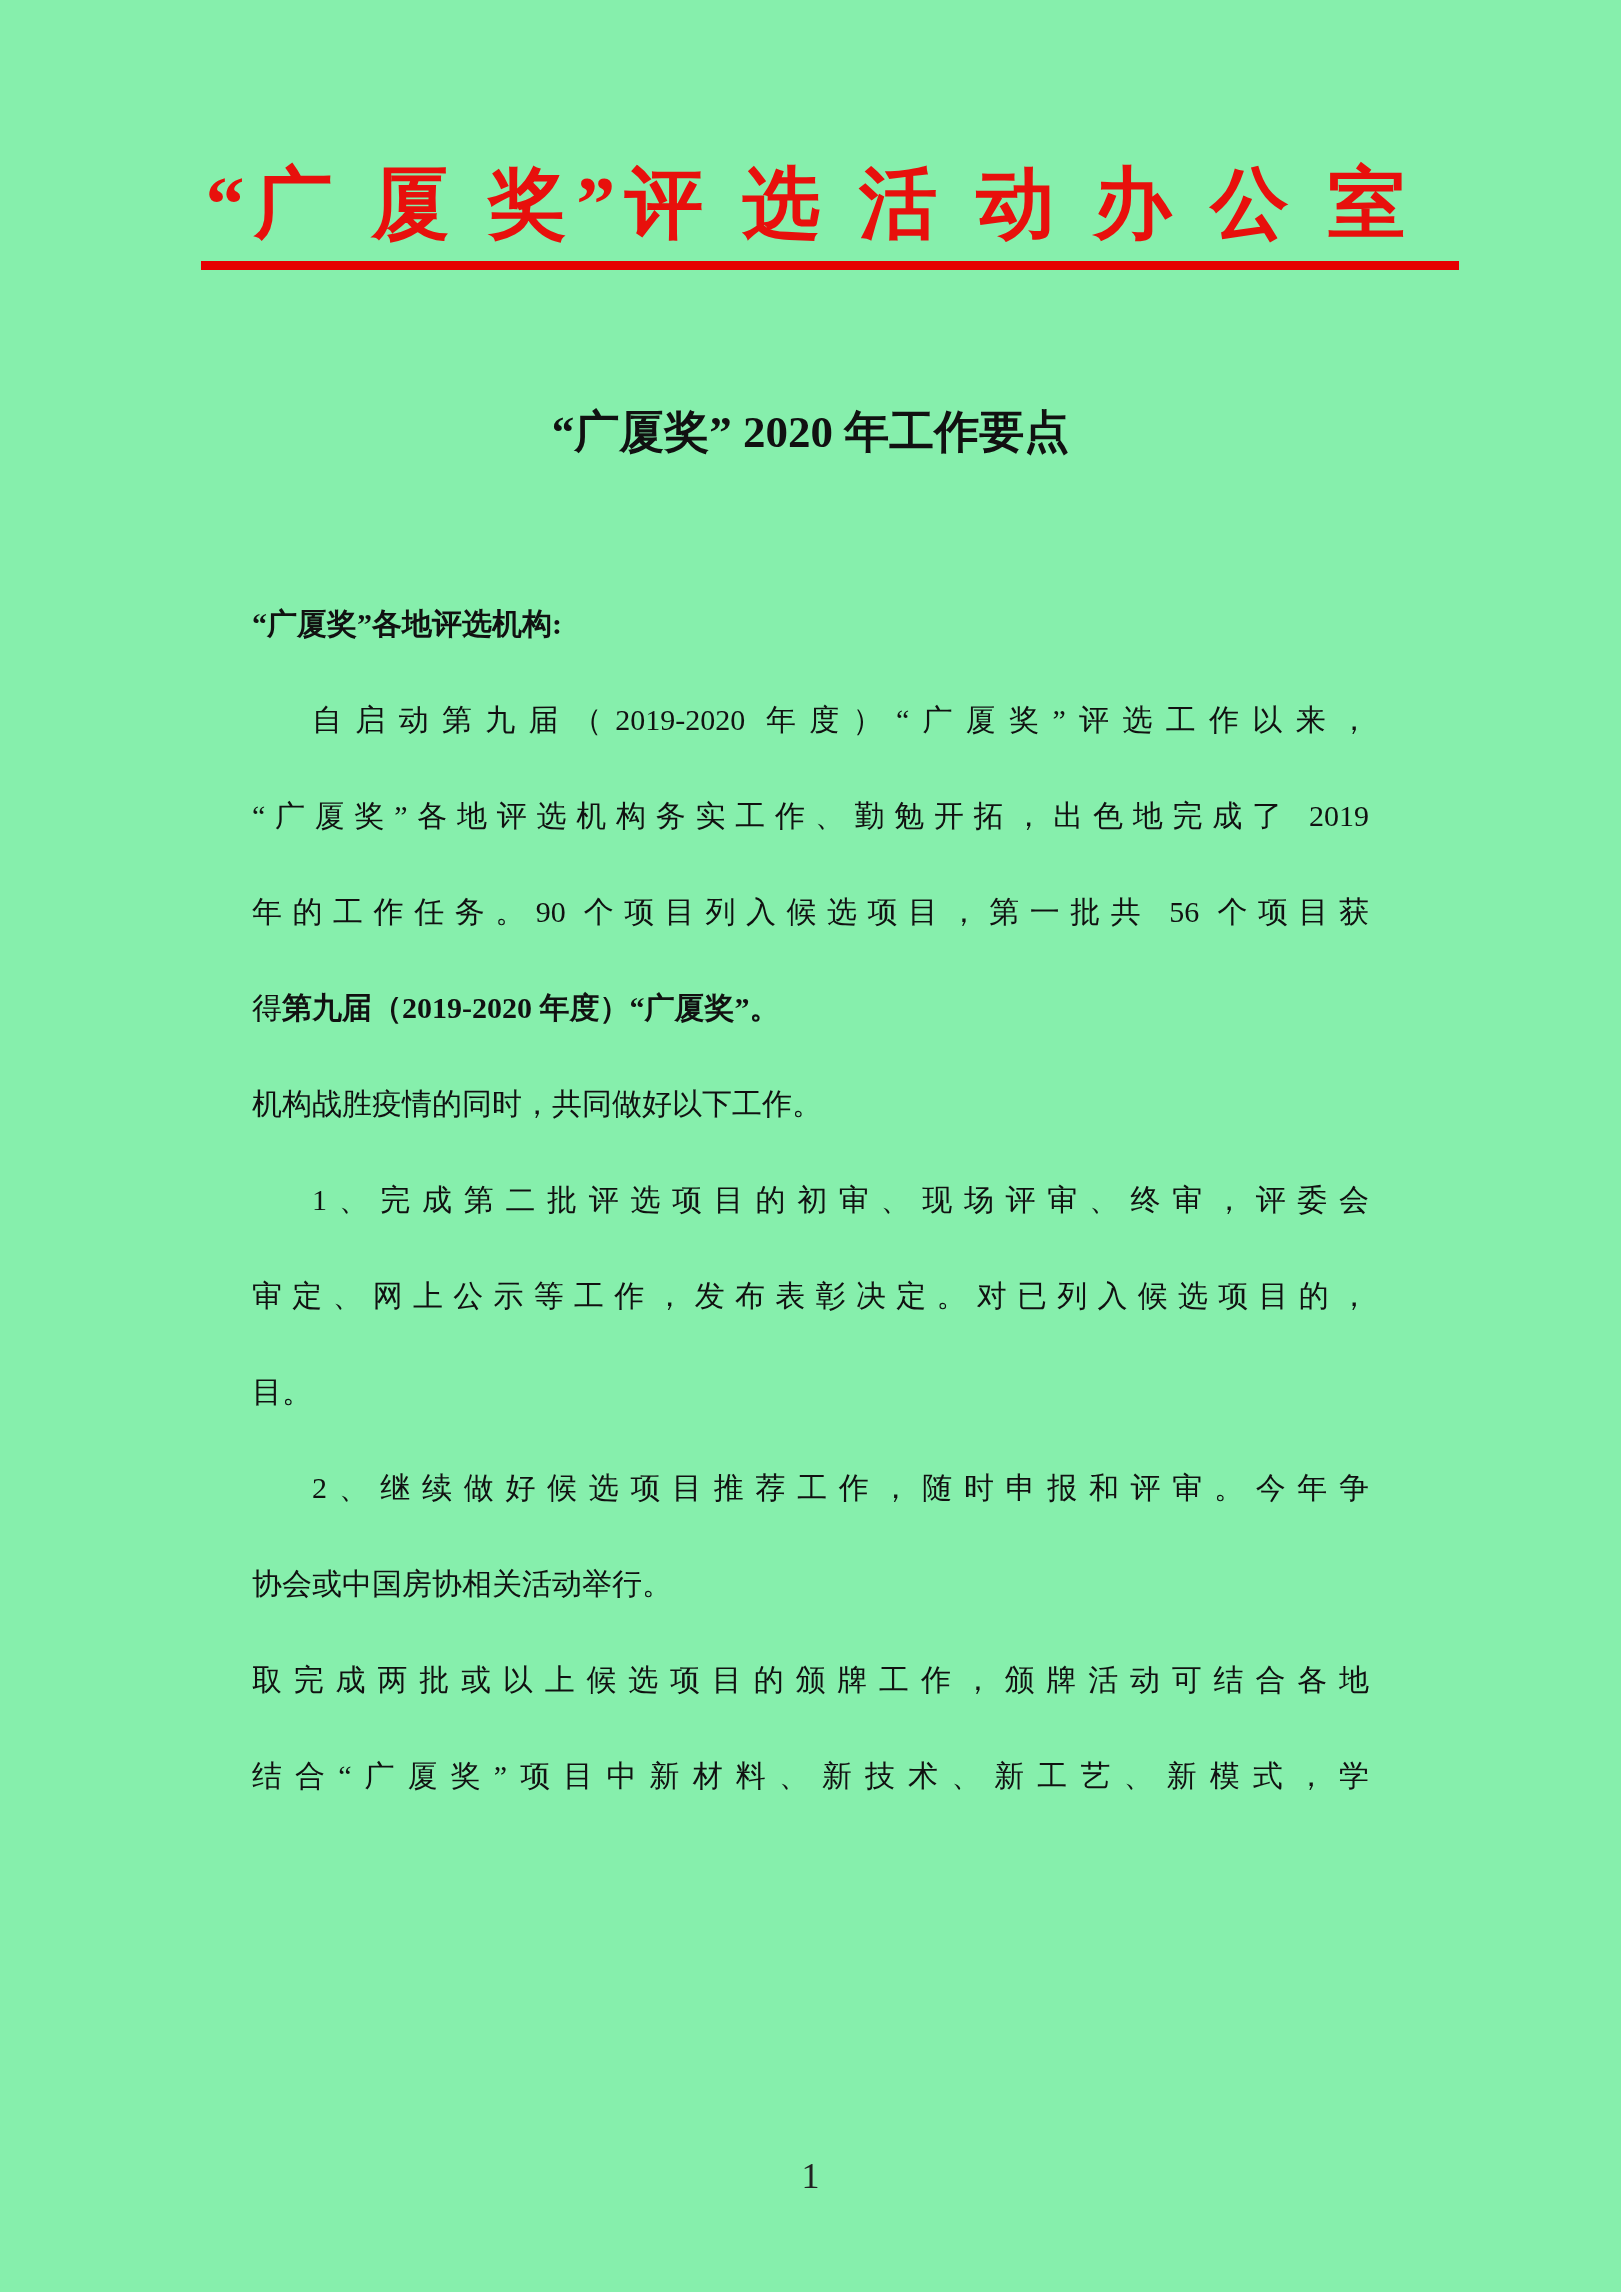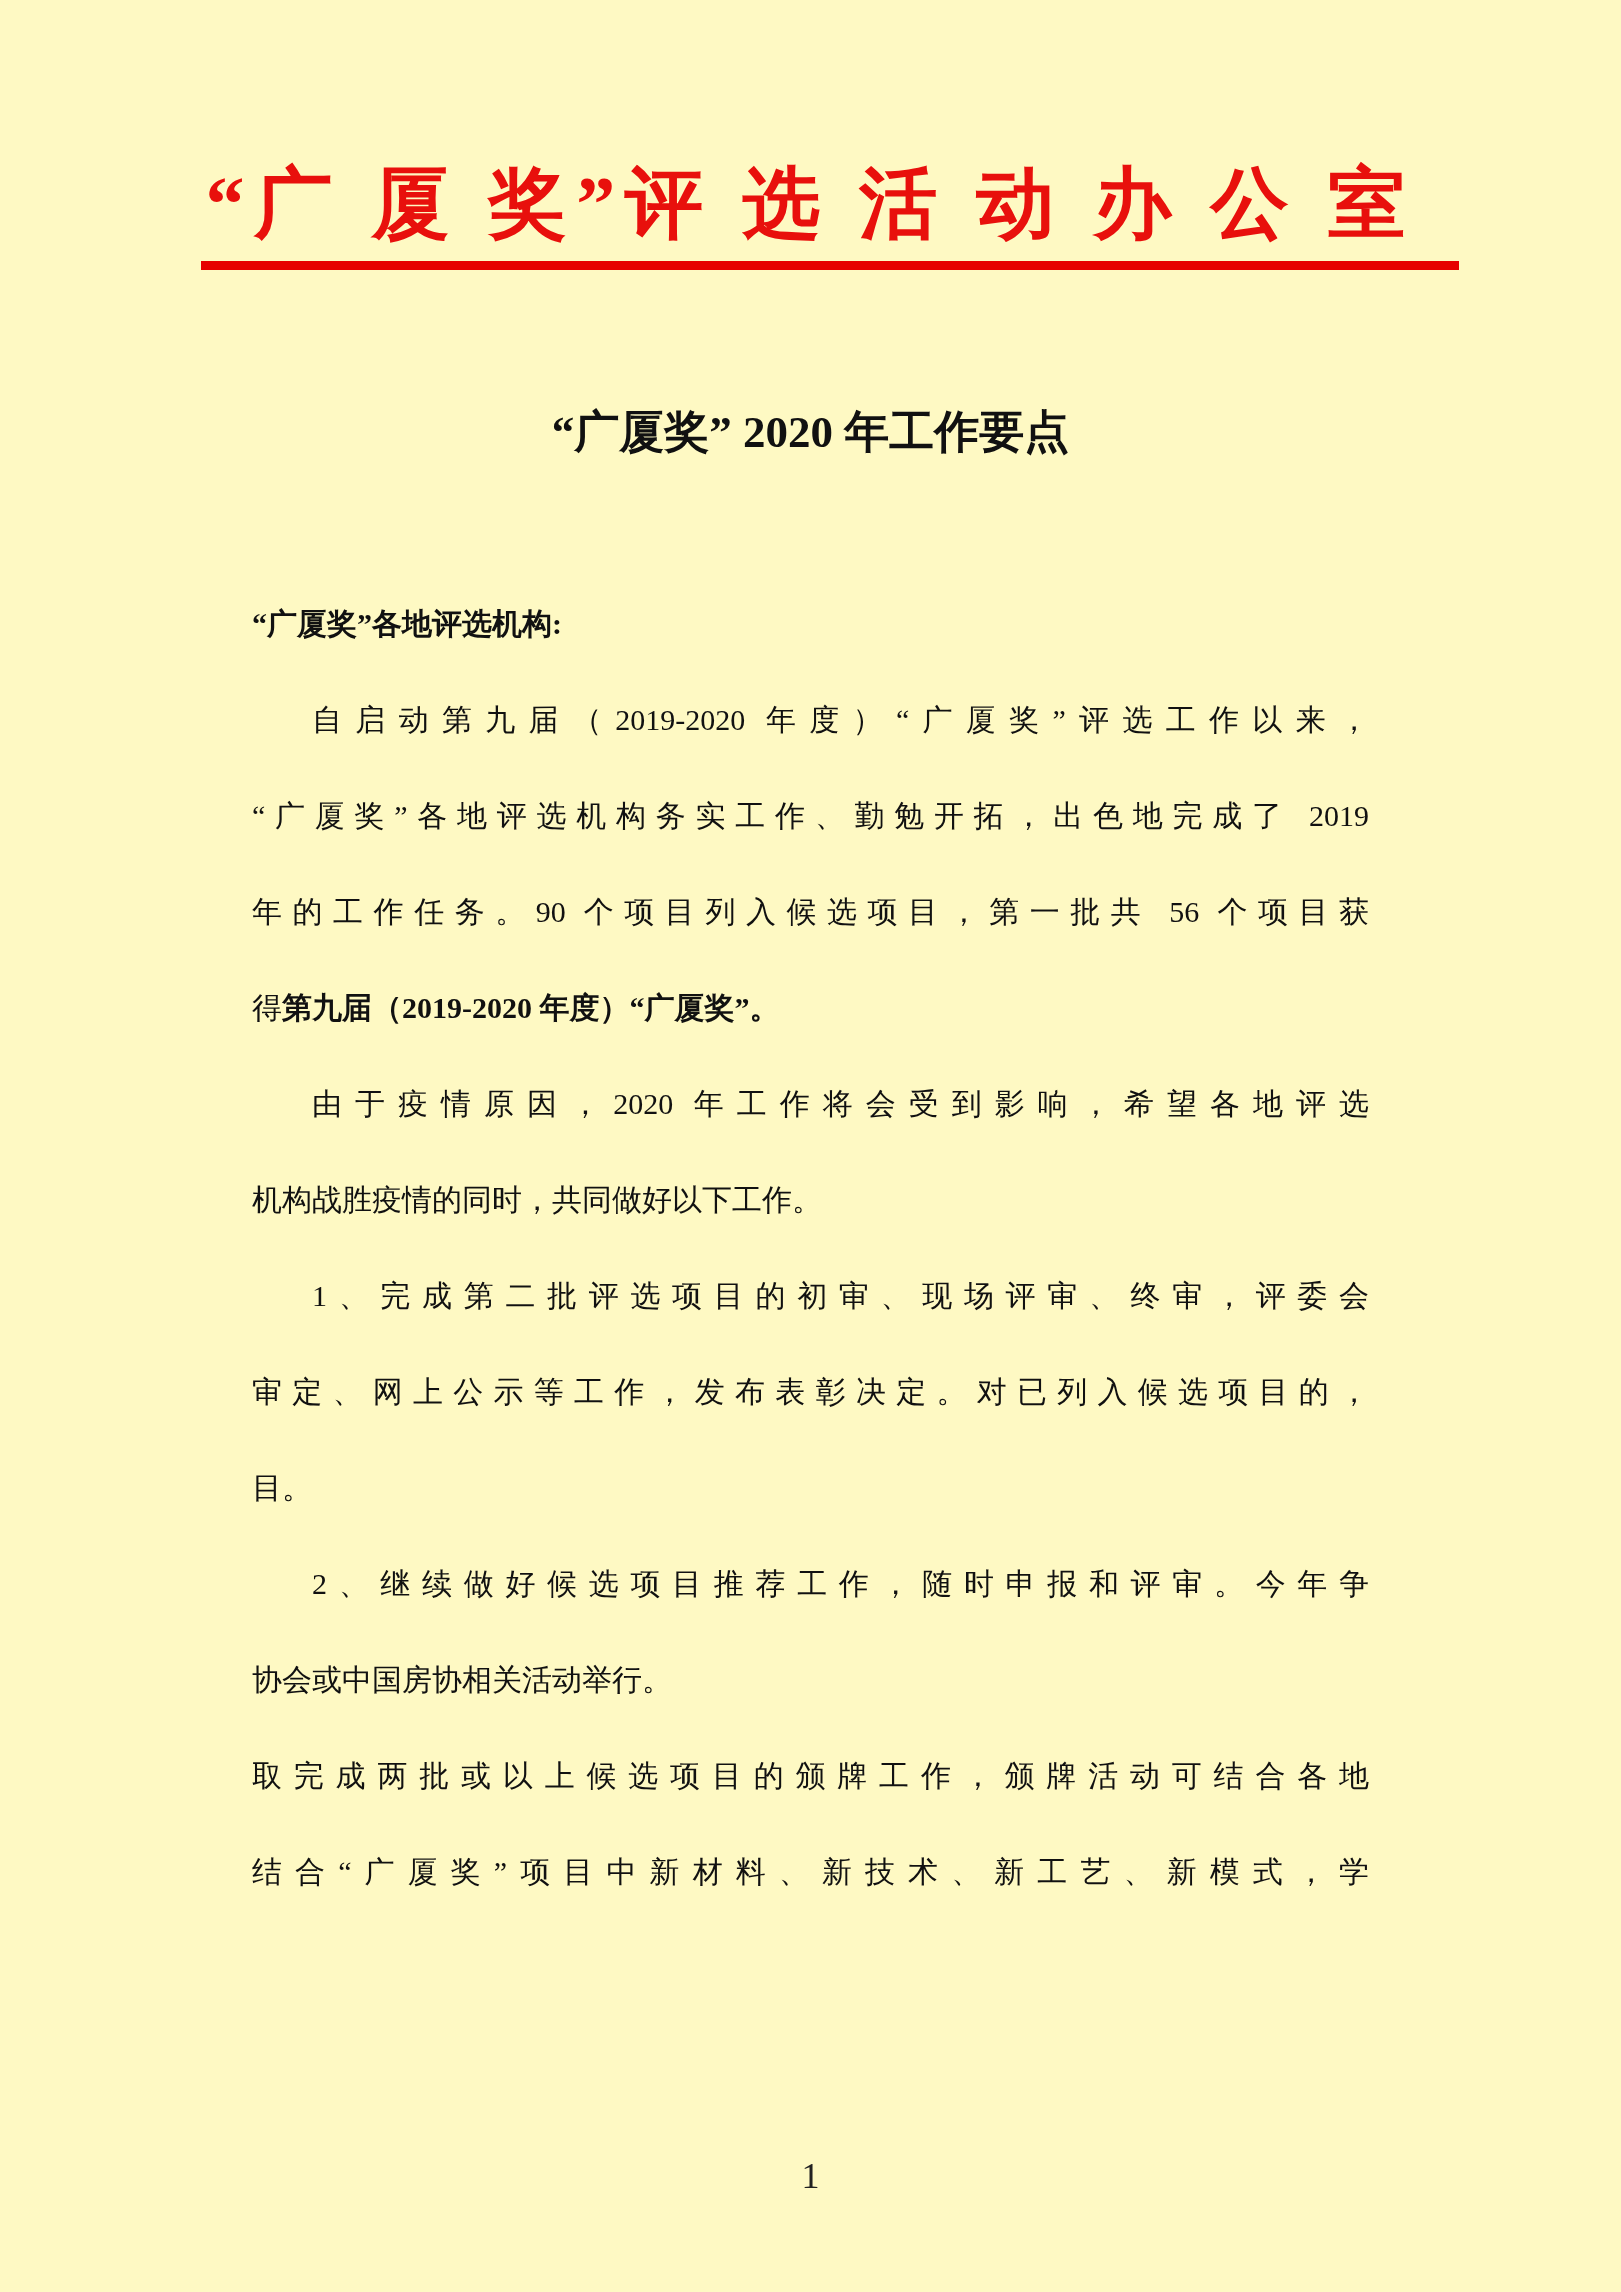--- a/index.html
+++ b/index.html
@@ -78,35 +78,34 @@
     right: 0;
     text-align: center;
     font-size: 36px;
     line-height: 49px;
     color: #222222;
   }
 </style>
 </head>
 <body>
 
-<div class="page" style="background: #fef9c3;">
+<div class="page" style="background: #86efac;">
 
   <div class="letterhead" style="color: rgb(232, 16, 12);">“广 厦 奖”评 选 活 动 办 公 室</div>
 
   <div class="letterhead-rule" style="background: rgb(230, 0, 0);"></div>
 
   <h1 class="doc-title">“广厦奖” 2020 年工作要点</h1>
 
   <div class="body-block" id="body-lines" style="color: rgb(17, 17, 17);">
       <div class="line"><span class="seg-bold">“广厦奖”各地评选机构:</span></div>
       <div class="line indent justify"><span>自启动第九届（2019-2020 年度）“广厦奖”评选工作以来，</span></div>
       <div class="line justify"><span>“广厦奖”各地评选机构务实工作、勤勉开拓，出色地完成了 2019</span></div>
       <div class="line justify"><span>年的工作任务。90 个项目列入候选项目，第一批共 56 个项目获</span></div>
       <div class="line"><span>得</span><span class="seg-bold">第九届（2019-2020 年度）“广厦奖”。</span></div>
-      <div class="line indent justify"><span>由于疫情原因，2020 年工作将会受到影响，希望各地评选</span></div>
       <div class="line"><span>机构战胜疫情的同时，共同做好以下工作。</span></div>
       <div class="line indent justify"><span>1、完成第二批评选项目的初审、现场评审、终审，评委会</span></div>
       <div class="line justify"><span>审定、网上公示等工作，发布表彰决定。对已列入候选项目的，</span></div>
       <div class="line"><span>目。</span></div>
       <div class="line indent justify"><span>2、继续做好候选项目推荐工作，随时申报和评审。今年争</span></div>
       <div class="line"><span>协会或中国房协相关活动举行。</span></div>
       <div class="line justify"><span>取完成两批或以上候选项目的颁牌工作，颁牌活动可结合各地</span></div>
       <div class="line justify"><span>结合“广厦奖”项目中新材料、新技术、新工艺、新模式，学</span></div>
     </div>
 

